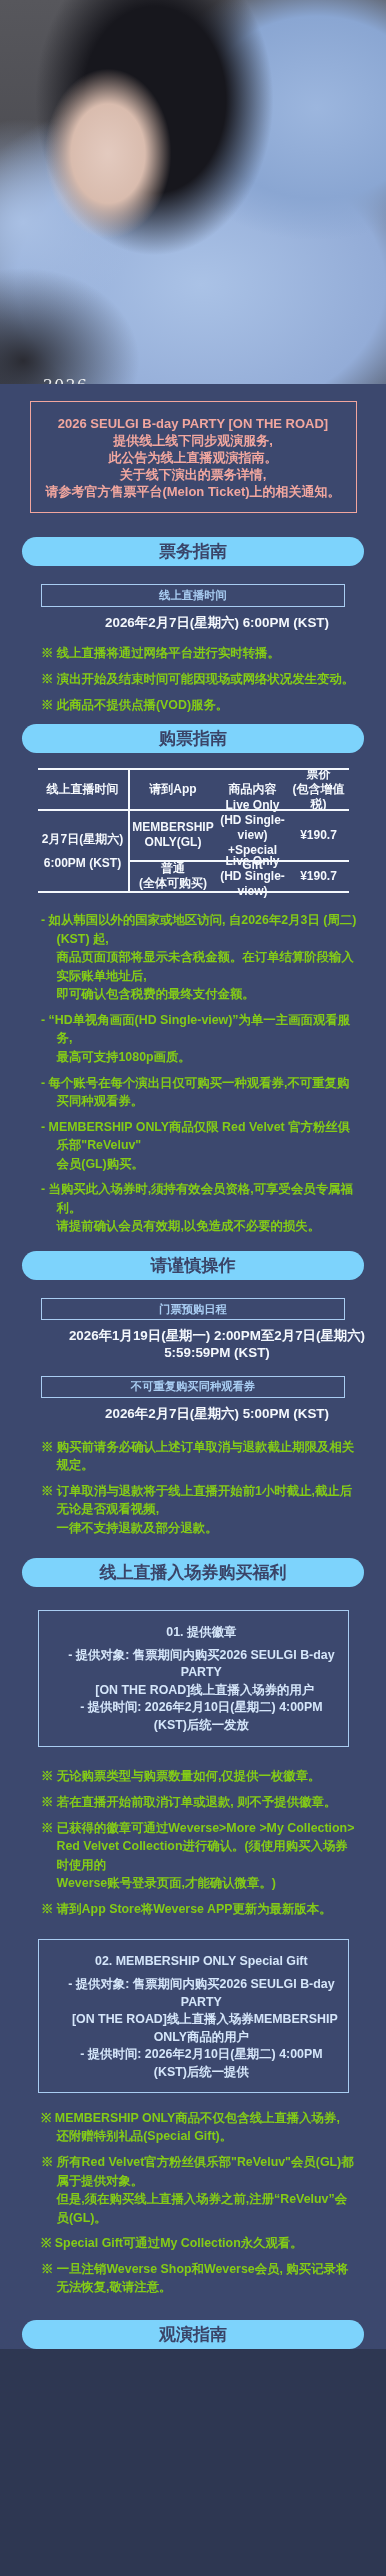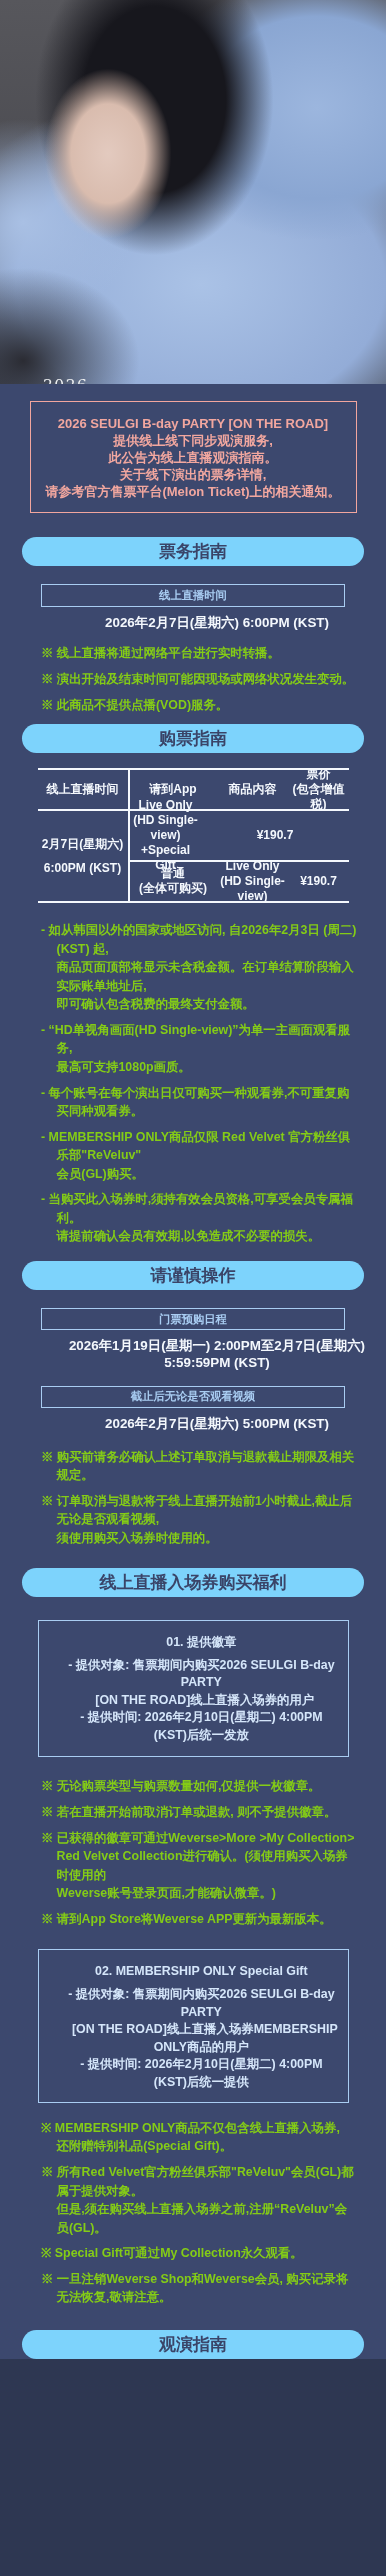--- a/index.html
+++ b/index.html
@@ -73,21 +73,21 @@
   
   .tb1{ margin:14.4px auto 0; width:311px; box-sizing:border-box;
     border-top:2.6px solid #F4F8FD; border-bottom:2.6px solid #F4F8FD;
     display:flex; color:#F4F8FD; font-weight:bold; text-align:center; }
   .tb1 .c1{ width:90px; border-right:2.6px solid #F4F8FD; display:flex; flex-direction:column; }
   .tb1 .c1h{ height:39px; border-bottom:2.6px solid #F4F8FD; display:flex; align-items:center; justify-content:center; font-size:12px; }
   .tb1 .c1b{ flex:1; display:flex; align-items:center; justify-content:center; font-size:12px; line-height:24px; }
   .tb1 .rgt{ flex:1; display:flex; flex-direction:column; }
   .tb1 .hrow{ height:39px; border-bottom:2.6px solid #F4F8FD; display:flex; }
   .tb1 .row1{ height:49px; border-bottom:2.6px solid #F4F8FD; display:flex; }
-  .tb1 .row2{ height:39px; display:flex; }
+  .tb1 .row2{ height:29px; display:flex; }
   .tb1 .ca{ width:87px; } .tb1 .cb{ width:72px; } .tb1 .cc{ flex:1; }
   .tb1 .cell{ display:flex; align-items:center; justify-content:center; font-size:12px; line-height:15px; }
 
   .mt20{margin-top:10.3px;} .mt24{margin-top:12.4px;} .mt28{margin-top:14.4px;} .mt30{margin-top:15.5px;}
   .mt34{margin-top:17.5px;} .mt36{margin-top:18.5px;} .mt40{margin-top:20.6px;} .mt44{margin-top:23px;}
   .mt46{margin-top:24px;}
 </style>
 </head>
 <body>
 
@@ -135,20 +135,22 @@
 6:00PM (KST)</div>
   </div>
   <div class="rgt">
     <div class="hrow">
       <div class="cell ca" data-bind="sections.purchase.table.headers.1">请到App</div>
       <div class="cell cb" data-bind="sections.purchase.table.headers.2">商品内容</div>
       <div class="cell cc" data-bind="sections.purchase.table.headers.3">票价
 (包含增值税)</div>
     </div>
     <div class="row1">
+      <div class="cell ca" data-bind="sections.purchase.table.rows.0.audience">MEMBERSHIP
+ONLY(GL)</div>
       <div class="cell cb" data-bind="sections.purchase.table.rows.0.product">Live Only
 (HD Single-view)
 +Special Gift</div>
       <div class="cell cc" data-bind="sections.purchase.table.rows.0.price">¥190.7</div>
     </div>
     <div class="row2">
       <div class="cell ca" data-bind="sections.purchase.table.rows.1.audience">普通
 (全体可购买)</div>
       <div class="cell cb" data-bind="sections.purchase.table.rows.1.product">Live Only
 (HD Single-view)</div>
@@ -165,26 +167,26 @@
   <div class="note" data-bind="sections.purchase.notes.2">- 每个账号在每个演出日仅可购买一种观看券,不可重复购买同种观看券。</div>
   <div class="note" data-bind="sections.purchase.notes.3">- MEMBERSHIP ONLY商品仅限 Red Velvet 官方粉丝俱乐部"ReVeluv"
 会员(GL)购买。</div>
   <div class="note" data-bind="sections.purchase.notes.4">- 当购买此入场券时,须持有效会员资格,可享受会员专属福利。
 请提前确认会员有效期,以免造成不必要的损失。</div>
 </div>
 
 <div class="pill mt30" data-bind="sections.sale.pill">请谨慎操作</div>
 <div class="subhdr mt34" data-bind="sections.sale.presale_header">门票预购日程</div>
 <div class="value" data-bind="sections.sale.presale_value">2026年1月19日(星期一) 2:00PM至2月7日(星期六) 5:59:59PM (KST)</div>
-<div class="subhdr mt30" data-bind="sections.sale.refund_header">截止后无论是否观看视频</div>
+<div class="subhdr mt30" data-bind="sections.sale.refund_header">不可重复购买同种观看券</div>
 <div class="value" data-bind="sections.sale.refund_value">2026年2月7日(星期六) 5:00PM (KST)</div>
 <div class="notes mt28">
   <div class="note" data-bind="sections.sale.notes.0">※ 购买前请务必确认上述订单取消与退款截止期限及相关规定。</div>
   <div class="note" data-bind="sections.sale.notes.1">※ 订单取消与退款将于线上直播开始前1小时截止,截止后无论是否观看视频,
-须使用购买入场券时使用的。</div>
+一律不支持退款及部分退款。</div>
 </div>
 
 <div class="pill mt40" data-bind="sections.benefit.pill">线上直播入场券购买福利</div>
 <div class="info-box mt44">
   <div class="bx-title" data-bind="sections.benefit.box1.title">01. 提供徽章</div>
   <div data-bind="sections.benefit.box1.lines">- 提供对象: 售票期间内购买2026 SEULGI B-day PARTY
   [ON THE ROAD]线上直播入场券的用户
 - 提供时间: 2026年2月10日(星期二) 4:00PM (KST)后统一发放</div>
 </div>
 <div class="notes mt40">

